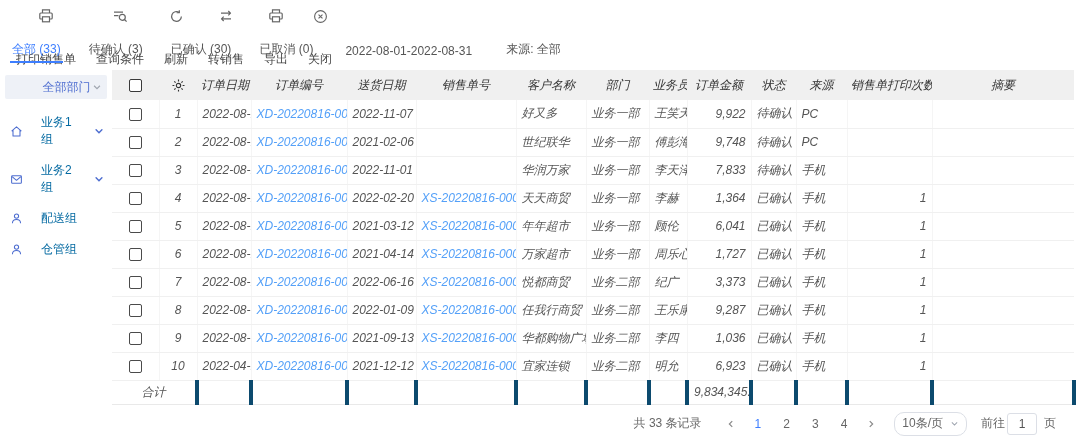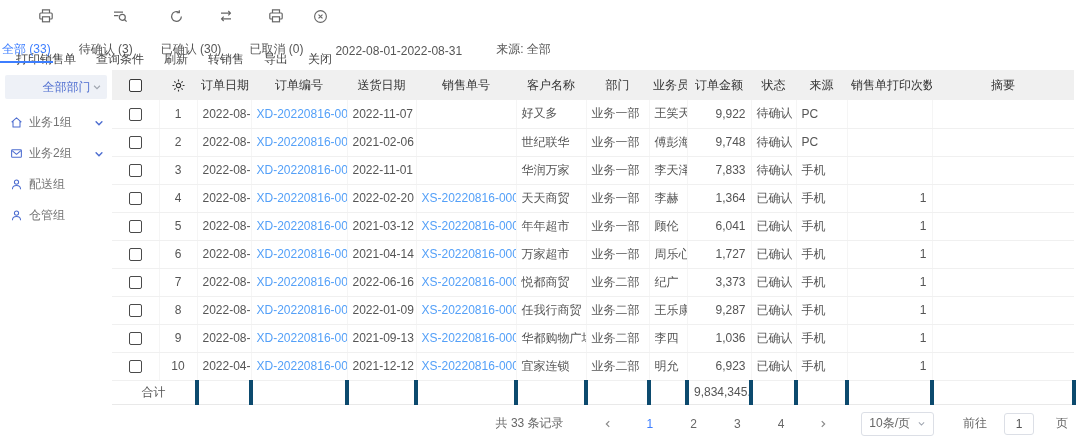--- a/index.html
+++ b/index.html
@@ -6,57 +6,57 @@
   html,body { width:1080px; height:437px; overflow:hidden; background:#fff;
     font-family:"Liberation Sans","DejaVu Sans",sans-serif; font-size:12px; color:#555; }
 
   
   .toolbar { display:flex; align-items:flex-start; padding:8px 0 0 6px; height:41px; }
   .tb-item { display:flex; flex-direction:column; align-items:center; margin:0 10px; cursor:pointer;gap:24px; }
   .tb-icon { height:16px; display:flex; align-items:center; justify-content:center; margin-bottom:3px; }
   .tb-label { color:#444; white-space:nowrap; }
 
   
-  .tabbar { display:flex; align-items:flex-end; height:22px; color:#555; }
+  .tabbar { display:flex; align-items:flex-end; height:22px; padding-left:10px; color:#555; }
   .tab { padding:0 2px 5px 2px; margin-right:24px; cursor:pointer; white-space:nowrap; }
   .tab.active { color:#3d7eff; border-bottom:2px solid #3d7eff; padding-bottom:3px; }
   .tab-info { padding-bottom:5px; margin-right:28px; margin-left:6px; white-space:nowrap; color:#555; }
 
   
   .main { display:flex; margin-top:7px; align-items:flex-start; }
   .sidebar { width:112px; flex:none; padding-top:3px; }
   .dept-select { margin:2px 5px 8px 5px; background:#eef1f7; color:#4d6dd0; height:24px;
     display:flex; align-items:center; justify-content:center; border-radius:2px; position:relative; cursor:pointer;padding-left:21px; }
   .dept-select .dchev { position:absolute; right:5px; display:flex; }
-  .side-item { display:flex; align-items:center; gap:6px; color:#737373; padding:7px 8px 7px 10px; cursor:pointer; }
+  .side-item { display:flex; align-items:center; gap:18px; color:#0369a1; padding:7px 8px 7px 10px; cursor:pointer; }
   .side-item .grow { flex:1; }
   .side-icon { display:flex; }
 
   
   .content { flex:1; }
-  table { border-collapse:collapse; table-layout:fixed; width:962px; }
+  table { border-collapse:collapse; table-layout:fixed; width:962px;font-style:italic; }
   thead th { background:#f0f0f0; height:30px; font-weight:400; color:#333;
     text-align:center; padding:0 4px; white-space:nowrap; overflow:hidden; }
   tbody td { height:28px; border-bottom:1px solid #f0f0f0; border-right:1px solid #f5f5f5;
     color:#555; padding:0 5px; overflow:hidden; white-space:nowrap; background:#fff; }
   tbody td:last-child { border-right:none; }
   tr.total-row td { height:24px; border-bottom:1px solid #e9e9e9; border-right:4px solid #0c4a6e; color:#555; }
   .ac { text-align:center; } .ar { text-align:right; }
   .link { color:#54a0f8; cursor:pointer; }
   .cb { display:inline-block; width:13px; height:13px; border:1.5px solid #4a4a4a; border-radius:2px;
     background:#fff; vertical-align:middle; cursor:pointer; }
   th .cb { border-color:#3a3a3a; }
 
   
-  .pagination { display:flex; justify-content:flex-end; align-items:center; padding:7px 12px 0 0; color:#666;gap:15px; }
+  .pagination { display:flex; justify-content:flex-end; align-items:center; padding:7px 24px 0 0; color:#666; }
   .pg-total { margin-right:16px; }
   .pg-arrow { display:flex; align-items:center; padding:0 8px; cursor:pointer; }
   .page { padding:0 11px; cursor:pointer; }
   .page.active { color:#3d7eff; }
-  .size-select { border:1px solid #dcdfe6; border-radius:3px; height:24px; display:flex; align-items:center;
+  .size-select { border:1px solid #dcdfe6; border-radius:10px; height:24px; display:flex; align-items:center;
     padding:0 7px; gap:7px; color:#666; margin:0 14px 0 10px; cursor:pointer; }
   .goto-label { margin-right:2px; }
   .goto-input { width:30px; height:22px; border:1px solid #dcdfe6; border-radius:3px; text-align:center;
     color:#555; font:inherit; background:#fff; }
   .goto-suffix { margin-left:7px; }
 
   svg { display:block; }
 </style>
 </head>
 <body>

